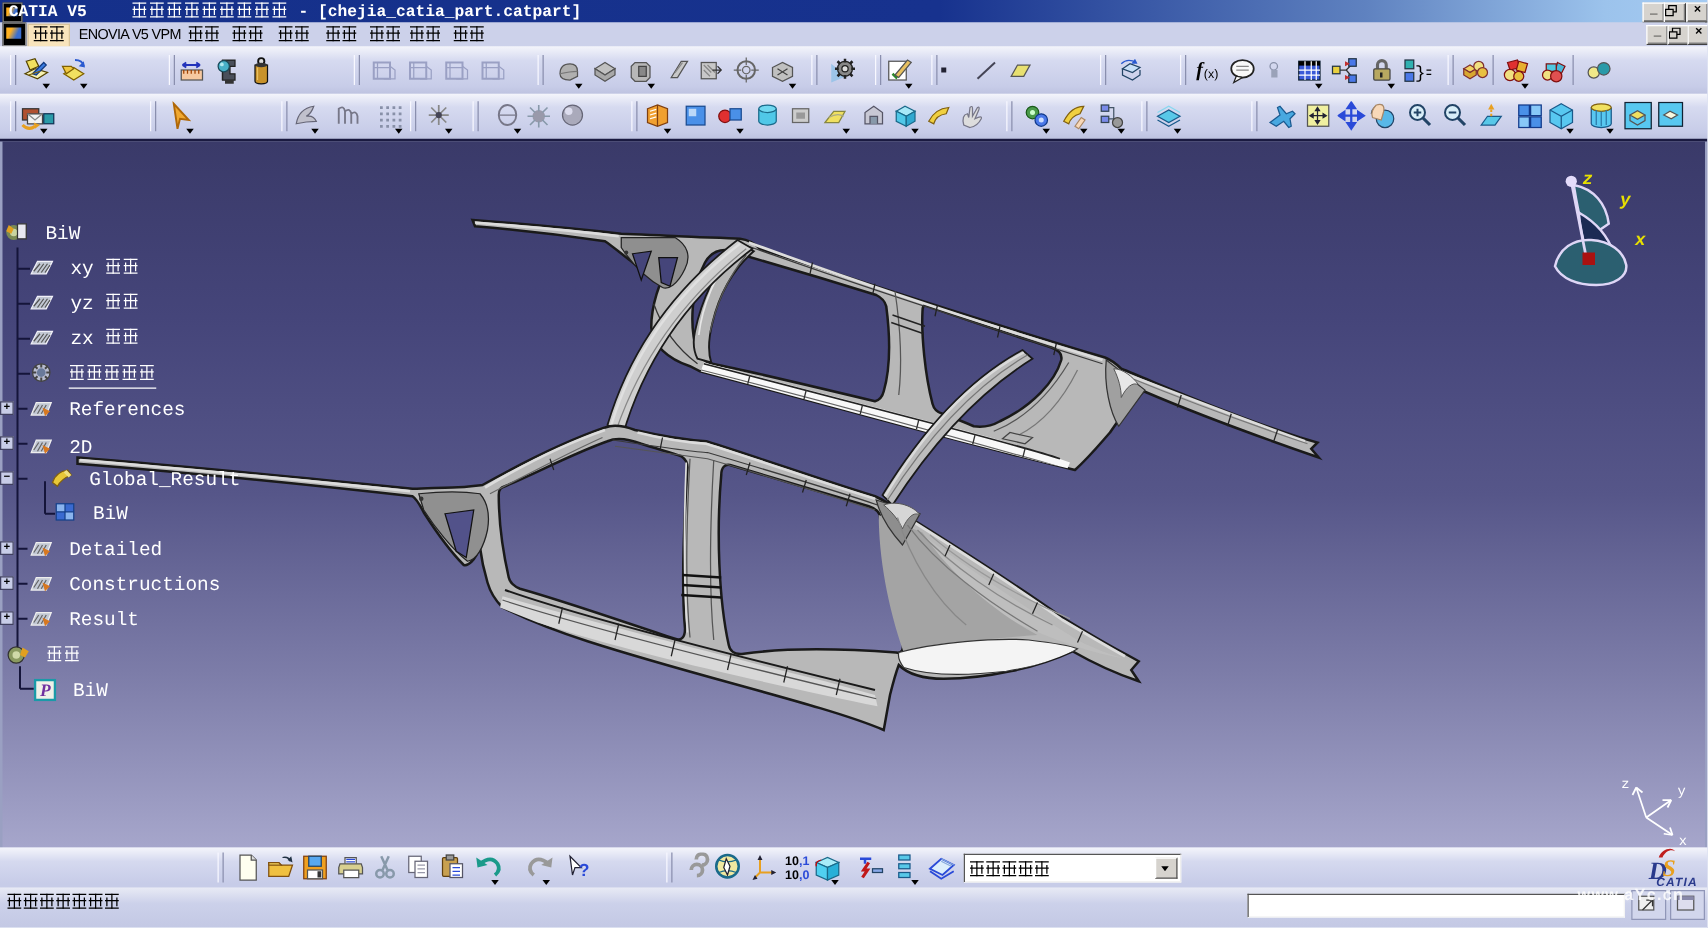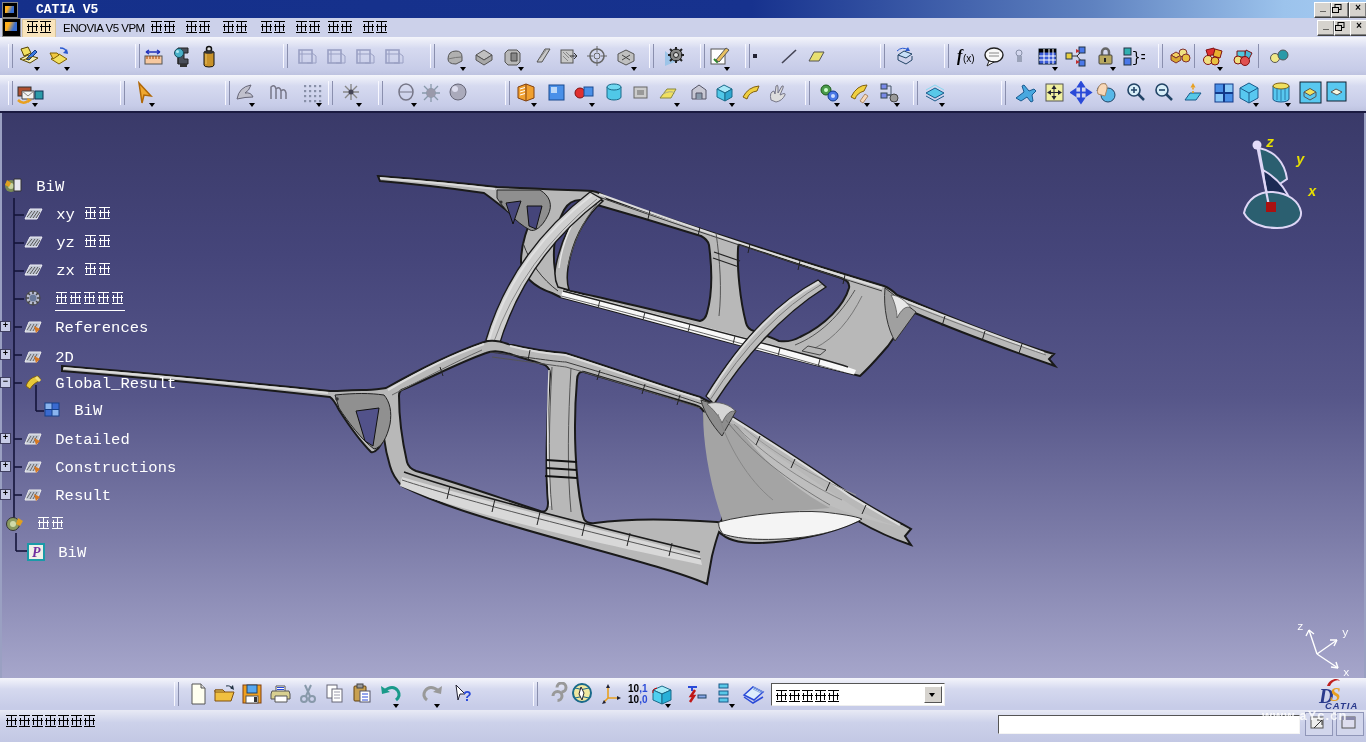--- a/index.html
+++ b/index.html
@@ -279,21 +279,21 @@
           </svg>
 <span style="margin-left:4px">References</span></div>
 
 <div class="tn" style="left:24px;top:235px"><svg width="18" height="17" viewBox="0 0 18 17" style="display:inline-block;vertical-align:-3px">
             <path d="M1,14 L5,4 L17,4 L13,14 Z" fill="#c2c8d4" stroke="#eee" stroke-width="1"></path>
             <path d="M3,12 L7,6 M6,13 L10,6 M9,13 L13,6" stroke="#666" stroke-width="1"></path>
             <path d="M10,8 l6,3 -4,4 z" fill="#d87820"></path>
           </svg>
 <span style="margin-left:4px">2D</span></div>
 
-<div class="tn" style="left:24px;top:261px"><svg width="19" height="17" viewBox="0 0 19 17" style="display:inline-block;vertical-align:-3px">
+<div class="tn" style="left:40px;top:261px"><svg width="19" height="17" viewBox="0 0 19 17" style="display:inline-block;vertical-align:-3px">
             <path d="M2,12 C4,6 8,3 14,2 L17,6 C12,8 8,11 6,15 Z" fill="#e8c838" stroke="#806010" stroke-width="1"></path>
             <path d="M13,2 l4,4 -2,2 -4,-4 z" fill="#f0e080"></path>
           </svg>
 <span style="margin-left:3px">Global_Result</span></div>
 
 <div class="tn" style="left:44px;top:289px"><svg width="17" height="16" viewBox="0 0 17 16" style="display:inline-block;vertical-align:-3px">
             <rect x="1" y="1" width="14" height="13" fill="#3a6ad0"></rect>
             <rect x="1" y="1" width="7" height="6.5" fill="#8ab4ee"></rect>
             <rect x="8" y="7.5" width="7" height="6.5" fill="#8ab4ee"></rect>
             <rect x="1" y="1" width="14" height="13" fill="none" stroke="#16408a" stroke-width="1"></rect>
@@ -368,21 +368,22 @@
           <text x="58" y="58">x</text>
 </g>
 </svg>
 
 </div>
 
 <div class="abs title">
 <div class="abs" style="left:2px;top:2px;width:14px;height:14px;background:#000;border:1px solid #888">
         <div class="abs" style="left:2px;top:3px;width:9px;height:7px;background:linear-gradient(115deg,#ffb020 30%,#3a6ed0 70%)"></div>
       </div>
-<span class="abs" style="left:36px;top:2px">CATIA V5&nbsp;&nbsp;</span>
+<span class="abs" style="left:7px;top:2px">CATIA V5&nbsp;&nbsp;</span>
+<span class="abs" style="left:105px;top:2px"><span class="cw"></span><span class="cw"></span><span class="cw"></span><span class="cw"></span><span class="cw"></span><span class="cw"></span><span class="cw"></span><span class="cw"></span><span class="cw"></span>&nbsp;-&nbsp;[chejia_catia_part.catpart]</span>
 <div class="wbtn" style="left:1314px;top:2px">_</div>
 <div class="wbtn" style="left:1331px;top:2px">
         <svg width="10" height="10" viewBox="0 0 10 10" style="margin-top:1px">
           <rect x="3" y="0.5" width="6" height="5" fill="none" stroke="#000"></rect>
           <rect x="0.5" y="3.5" width="6" height="5" fill="#d6d3ce" stroke="#000"></rect>
         </svg>
       </div>
 <div class="wbtn" style="left:1349px;top:2px">×</div>
 </div>
 

